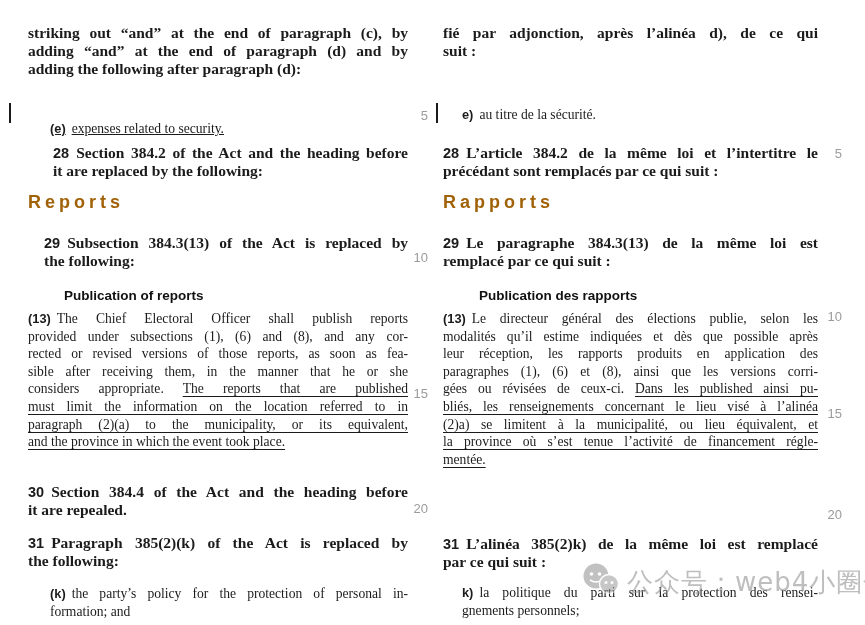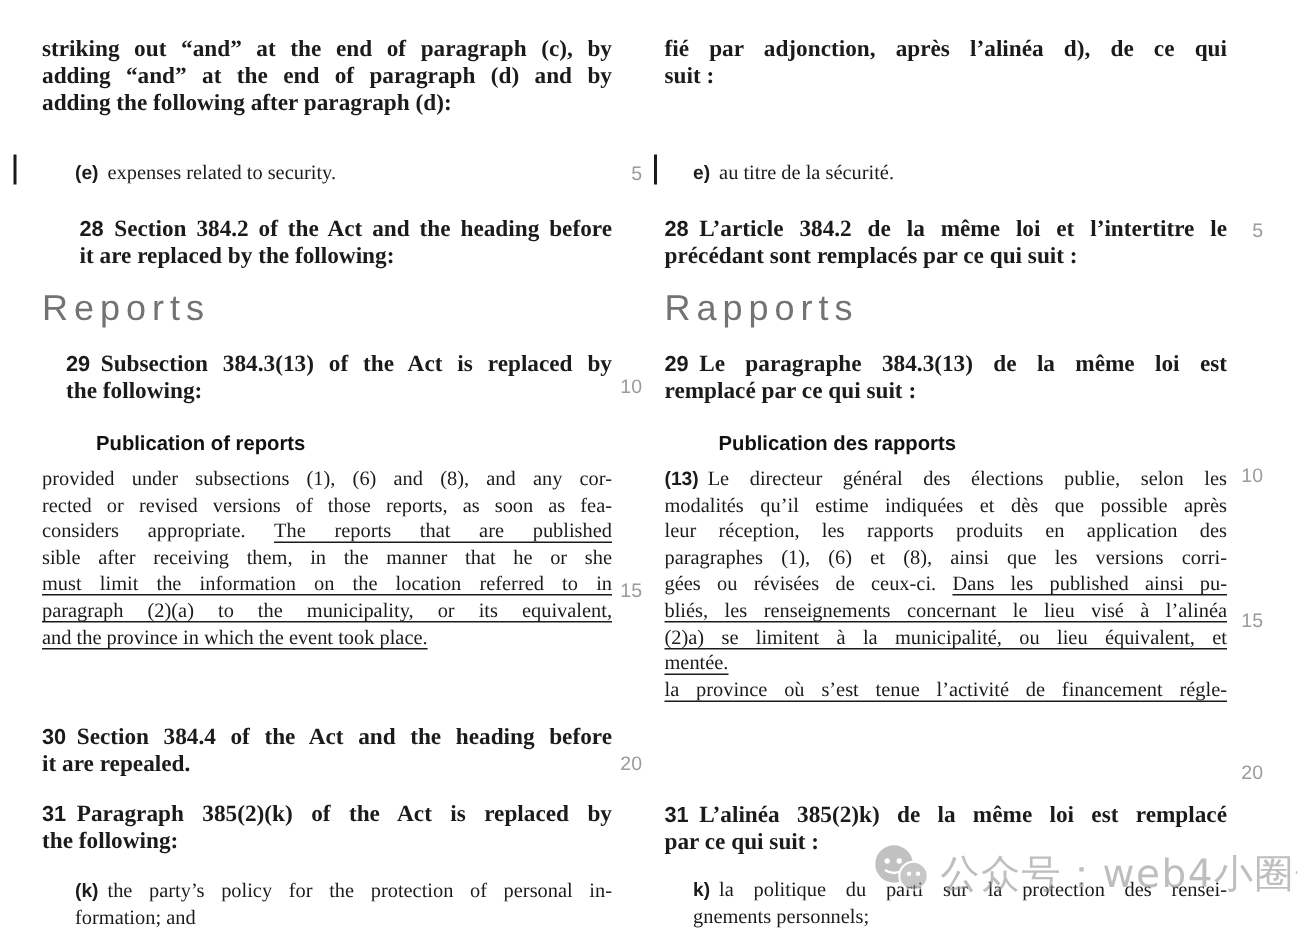--- a/index.html
+++ b/index.html
@@ -12,22 +12,22 @@
   .clause .cnum{font-family:"Liberation Sans",sans-serif;font-size:14.5px;font-weight:bold;}
   
   .body13{font-size:13.6px;line-height:17.6px;}
   .item{font-size:13.6px;line-height:18px;}
   .imark{font-family:"Liberation Sans",sans-serif;font-size:12.8px;font-weight:bold;}
   .cnum{margin-right:7px;}
   .imark{margin-right:6px;}
   .tline{text-align:justify;text-align-last:justify;}
   .tline.last{text-align-last:left;}
   .uline{text-decoration:underline;text-underline-offset:2.5px;text-decoration-thickness:1px;}
-  .heading{font-family:"Liberation Sans",sans-serif;font-size:24px;letter-spacing:4px;
-           color:#737373;font-weight:normal;}
+  .heading{font-family:"Liberation Sans",sans-serif;font-size:18px;letter-spacing:4px;
+           color:#a16207;font-weight:bold;}
   .note{font-family:"Liberation Sans",sans-serif;font-size:13.5px;font-weight:bold;color:#111;margin-left:36px;}
   .lnum{position:absolute;width:26px;text-align:right;font-family:"Liberation Sans",sans-serif;
         font-size:13px;color:#9b9b9b;}
   .cbar{position:absolute;width:2px;height:20px;background:#1a1a1a;}
   .watermark{position:absolute;left:582px;top:563px;display:flex;align-items:center;gap:7px;
              pointer-events:none;}
   .wm-text{font-family:"DejaVu Sans",sans-serif;font-size:26px;letter-spacing:1px;
            color:rgba(150,150,150,0.62);white-space:nowrap;}
   .wm-icon{opacity:0.55;flex:0 0 auto;}
 </style>
@@ -38,38 +38,39 @@
 
   <div class="cbar" style="left:9px;top:103px;"></div>
   <div class="cbar" style="left:436px;top:103px;"></div>
 
   <div class="col" style="left:28px;width:380px;">
     <div class="block clause" style="top:24px;">
         <div class="tline"><span>striking out “and” at the end of paragraph (c), by</span></div>
         <div class="tline"><span>adding “and” at the end of paragraph (d) and by</span></div>
         <div class="tline last"><span>adding the following after paragraph (d):</span></div>
       </div>
-    <div class="block item" style="top:106px;padding-left:22px;">
+    <div class="block item" style="top:120px;padding-left:22px;text-decoration:underline;">
         <div class="tline last"><span class="imark">(e)</span><span>expenses related to security.</span></div>
       </div>
     <div class="block clause" style="top:144px;margin-left:25px;">
         <div class="tline"><span class="cnum">28</span><span>Section 384.2 of the Act and the heading before</span></div>
         <div class="tline last"><span>it are replaced by the following:</span></div>
       </div>
     <div class="block heading" style="top:192px;">Reports</div>
     <div class="block clause" style="top:234px;margin-left:16px;">
         <div class="tline"><span class="cnum">29</span><span>Subsection 384.3(13) of the Act is replaced by</span></div>
         <div class="tline last"><span>the following:</span></div>
       </div>
     <div class="block note" style="top:288px;">Publication of reports</div>
     <div class="block body13" style="top:310px;">
+        <div class="tline"><span class="imark">(13)</span><span>The Chief Electoral Officer shall publish reports</span></div>
         <div class="tline"><span>provided under subsections (1), (6) and (8), and any cor-</span></div>
         <div class="tline"><span>rected or revised versions of those reports, as soon as fea-</span></div>
+        <div class="tline"><span>sible after receiving them, in the manner that he or she</span></div>
         <div class="tline"><span>considers appropriate. </span><span class="uline">The reports that are published</span></div>
-        <div class="tline"><span>sible after receiving them, in the manner that he or she</span></div>
         <div class="tline"><span class="uline">must limit the information on the location referred to in</span></div>
         <div class="tline"><span class="uline">paragraph (2)(a) to the municipality, or its equivalent,</span></div>
         <div class="tline last"><span class="uline">and the province in which the event took place.</span></div>
       </div>
     <div class="block clause" style="top:483px;">
         <div class="tline"><span class="cnum">30</span><span>Section 384.4 of the Act and the heading before</span></div>
         <div class="tline last"><span>it are repealed.</span></div>
       </div>
     <div class="block clause" style="top:534px;">
         <div class="tline"><span class="cnum">31</span><span>Paragraph 385(2)(k) of the Act is replaced by</span></div>
@@ -105,22 +106,22 @@
       </div>
     <div class="block note" style="top:288px;">Publication des rapports</div>
     <div class="block body13" style="top:310px;">
         <div class="tline"><span class="imark">(13)</span><span>Le directeur général des élections publie, selon les</span></div>
         <div class="tline"><span>modalités qu’il estime indiquées et dès que possible après</span></div>
         <div class="tline"><span>leur réception, les rapports produits en application des</span></div>
         <div class="tline"><span>paragraphes (1), (6) et (8), ainsi que les versions corri-</span></div>
         <div class="tline"><span>gées ou révisées de ceux-ci. </span><span class="uline">Dans les published ainsi pu-</span></div>
         <div class="tline"><span class="uline">bliés, les renseignements concernant le lieu visé à l’alinéa</span></div>
         <div class="tline"><span class="uline">(2)a) se limitent à la municipalité, ou lieu équivalent, et</span></div>
+        <div class="tline"><span class="uline">la province où s’est tenue l’activité de financement régle-</span></div>
         <div class="tline last"><span class="uline">mentée.</span></div>
-        <div class="tline"><span class="uline">la province où s’est tenue l’activité de financement régle-</span></div>
       </div>
     <div class="block clause" style="top:535px;">
         <div class="tline"><span class="cnum">31</span><span>L’alinéa 385(2)k) de la même loi est remplacé</span></div>
         <div class="tline last"><span>par ce qui suit :</span></div>
       </div>
     <div class="block item" style="top:584px;padding-left:19px;">
         <div class="tline"><span class="imark">k)</span><span>la politique du parti sur la protection des rensei-</span></div>
         <div class="tline last"><span>gnements personnels;</span></div>
       </div>
   </div>

